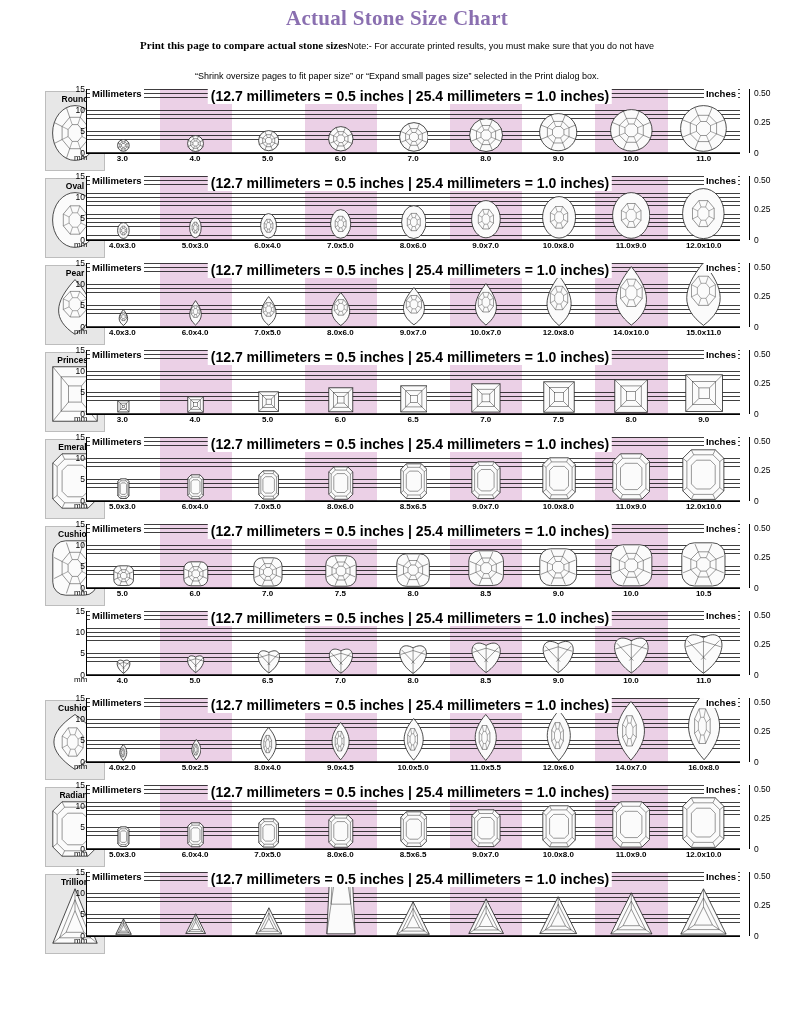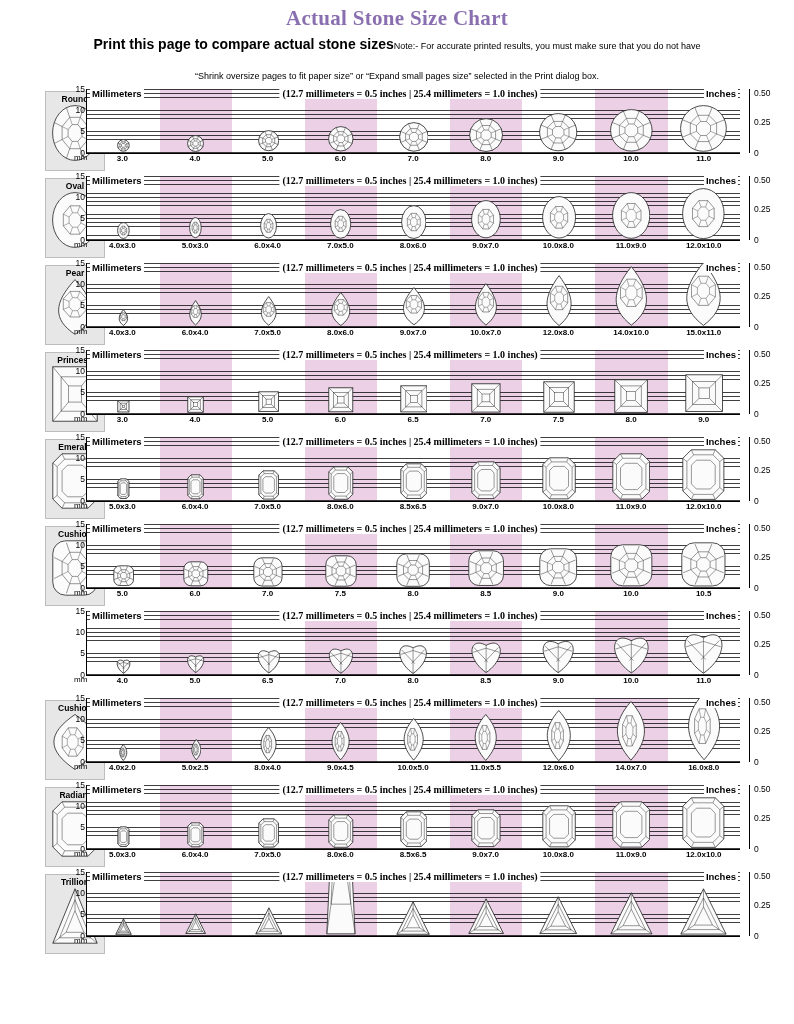--- a/index.html
+++ b/index.html
@@ -25,22 +25,23 @@
     color: #8a6fb0;
     margin: 6px 0 4px 0;
     letter-spacing: 0.3px;
   }
   #subtitle-wrap {
     text-align: center;
     padding: 0 60px;
     line-height: 1.15;
   }
   .sub-main {
-    font-size: 14px;
+    font-size: 11px;
     font-weight: bold;
+    font-family: Liberation Serif, serif;
   }
   .sub-note {
     font-size: 9px;
   }
   .sub-note2 {
     font-size: 9px;
     display: block;
     margin-top: 18px;
   }
 
@@ -148,27 +149,26 @@
     font-weight: bold;
     background: #fff;
     padding: 0 2px;
     z-index: 3;
   }
   .eq-title {
     position: absolute;
     left: 50%;
     transform: translateX(-50%);
     top: -1px;
-    font-size: 10px;
+    font-size: 14px;
     font-weight: bold;
     background: #fff;
     padding: 0 3px;
     z-index: 3;
     white-space: nowrap;
-    font-family: Liberation Serif, serif;
   }
   .in-title {
     position: absolute;
     right: 10px;
     top: -1px;
     font-size: 9.5px;
     font-weight: bold;
     background: #fff;
     padding: 0 2px;
     z-index: 3;

